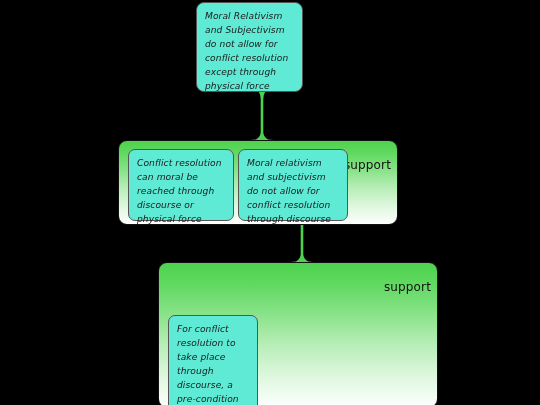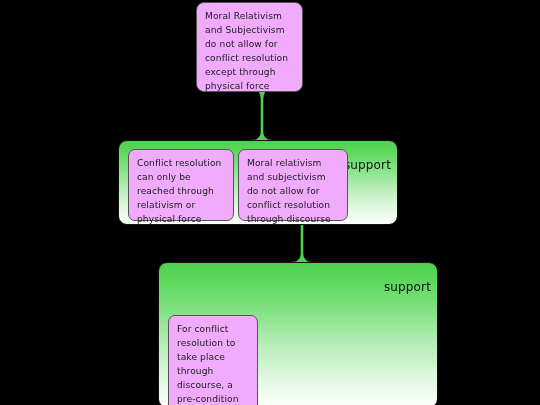--- a/index.html
+++ b/index.html
@@ -18,30 +18,31 @@
   #canvas {
     position: absolute;
     inset: 0;
     width: 540px;
     height: 405px;
   }
 
   
   .claim {
     position: absolute;
-    background: #f0abfc;
+    background: #5eead4;
     border: 1px solid #555555;
     border-radius: 7px;
     box-sizing: border-box;
     padding: 6px 7px 5px 8px;
     font-size: 9.1px;
     line-height: 14.1px;
     color: #1a1a1a;
     letter-spacing: 0.1px;
     z-index: 5;
+    font-style: italic;
   }
   .claim-text {
     display: block;
     white-space: pre-line;
   }
 
   
   #root-claim {
     left: 196px;
     top: 2px;
@@ -151,21 +152,21 @@
   </div>
 
   <div class="claim" id="root-claim">
     <span class="claim-text">Moral Relativism and Subjectivism do not allow for conflict resolution except through physical force</span>
   </div>
 
   <div class="support-group" id="group-middle">
     <span class="support-label">support</span>
 
     <div class="claim" id="premise-m1">
-      <span class="claim-text">Conflict resolution can only be reached through relativism or physical force</span>
+      <span class="claim-text">Conflict resolution can moral be reached through discourse or physical force</span>
     </div>
 
     <div class="claim" id="premise-m2">
       <span class="claim-text">Moral relativism and subjectivism do not allow for conflict resolution through discourse</span>
     </div>
   </div>
 
   <div class="support-group" id="group-bottom">
     <span class="support-label">support</span>
 

